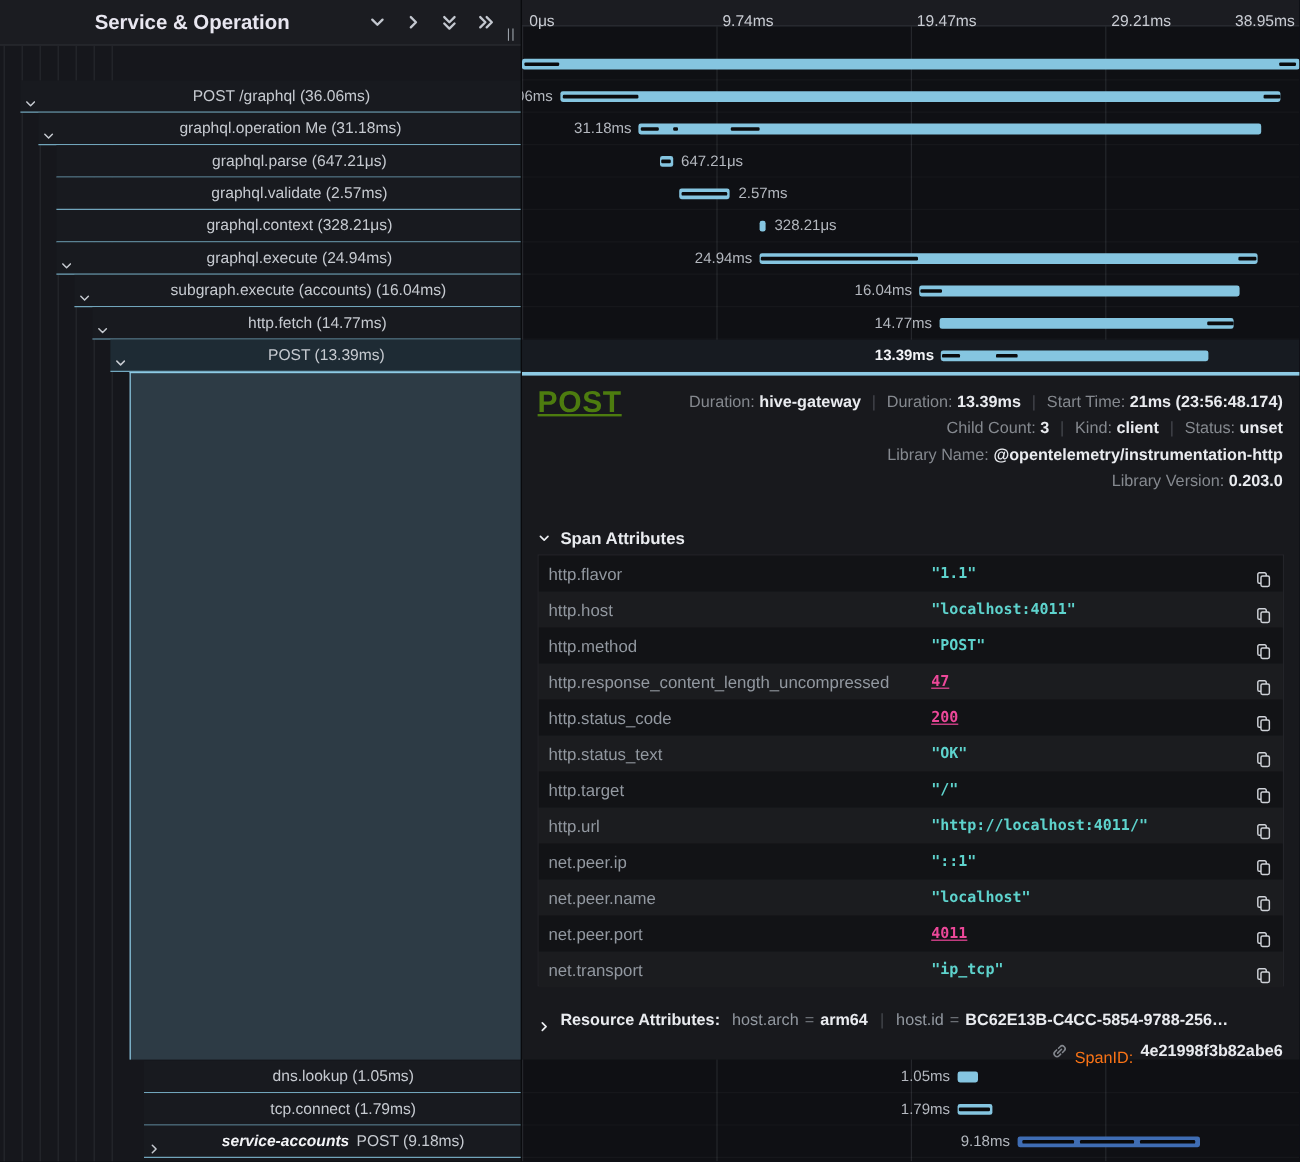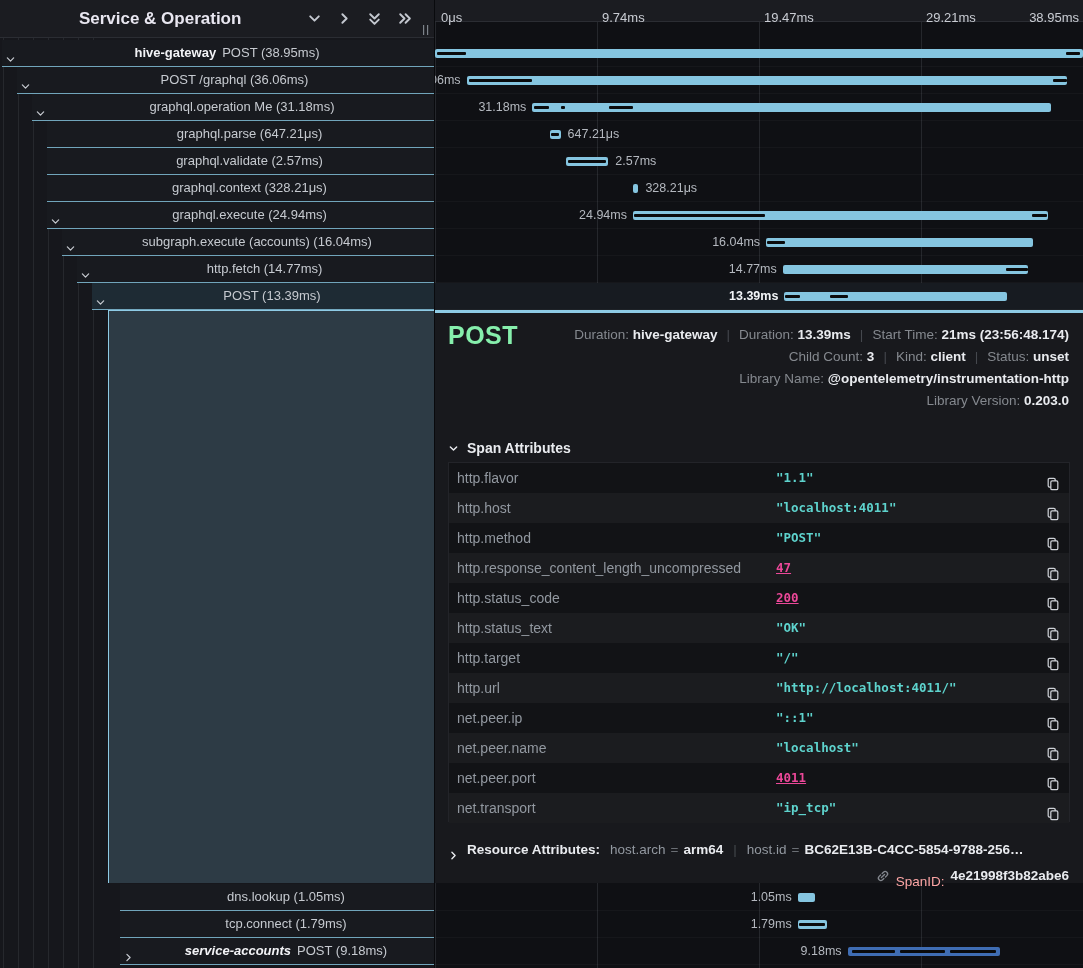--- a/index.html
+++ b/index.html
@@ -42,21 +42,21 @@
   .tl-row { position:absolute; left:0; width:648px; height:27px; border-bottom:1px solid rgba(255,255,255,0.03); z-index:2; }
   .tl-row.sel { background:#171b21; }
   .bar { position:absolute; top:9px; height:9px; border-radius:2px; cursor:pointer; }
   .bar .seg { position:absolute; top:3px; height:3px; background:#0a0b0d; border-radius:1px; }
   .bar-label { position:absolute; top:0; line-height:27px; font-size:12.5px; color:#b4b8bf; white-space:nowrap; }
   .bar-label.sel { color:#f2f4f7; font-weight:700; }
 
   
   .detail-panel { position:absolute; left:435px; top:310px; width:648px; height:573px; background:#18191d;
     border-top:3px solid #8ecbe5; z-index:5; }
-  .dp-title { position:absolute; left:13px; top:8px; font-size:25px; font-weight:600; color:#86efac; letter-spacing:0.5px; }
+  .dp-title { position:absolute; left:13px; top:8px; font-size:25px; font-weight:600; color:#4d7c0f; letter-spacing:0.5px;text-decoration:underline; }
   .dp-meta { position:absolute; right:14px; top:11px; text-align:right; font-size:13.5px; }
   .dp-meta .mline { height:22px; line-height:22px; white-space:nowrap; }
   .dp-meta .mlabel { color:#85898f; }
   .dp-meta .mvalue { color:#e9ebef; font-weight:700; }
   .dp-meta .mpipe { color:#45484e; margin:0 9px; }
   .dp-section { position:absolute; left:13px; top:127px; font-size:14px; font-weight:700; color:#e9ebef; cursor:pointer; display:flex; align-items:center; gap:8px; }
   .dp-section svg, .dp-resource svg.chev { stroke:#e9ebef; fill:none; stroke-width:1.8; stroke-linecap:round; stroke-linejoin:round; }
   .dp-table { position:absolute; left:13px; top:149px; width:622px; height:360px; border:1px solid #232429; }
   .attr-row { position:relative; height:30px; line-height:30px; }
   .attr-row.odd { background:#121316; }
@@ -68,21 +68,21 @@
   .copy-btn { position:absolute; right:9px; top:8px; width:14px; height:14px; cursor:pointer; }
   .copy-btn svg { stroke:#cfd2d8; fill:none; stroke-width:1.4; stroke-linejoin:round; }
   .dp-resource { position:absolute; left:13px; top:526px; height:22px; line-height:22px; font-size:13.5px; white-space:nowrap;
     display:flex; align-items:flex-end; cursor:pointer; }
   .dp-resource .rtitle { font-weight:700; color:#e9ebef; margin:0 10px 0 8px; }
   .dp-resource .rkey { color:#9298a0; }
   .dp-resource .req { color:#6a6e74; margin:0 5px; }
   .dp-resource .rval { color:#e9ebef; font-weight:700; }
   .dp-resource .rpipe { color:#45484e; margin:0 10px; }
   .dp-spanid { position:absolute; right:14px; top:552px; height:22px; line-height:22px; font-size:13.5px; display:flex; align-items:center; gap:6px; }
-  .dp-spanid .sid-label { color:#fca5a5;margin-top:12px; }
+  .dp-spanid .sid-label { color:#f97316;margin-top:12px; }
   .dp-spanid .sid-value { color:#e9ebef; font-weight:700; }
   .dp-spanid svg { stroke:#83878e; fill:none; stroke-width:1.5; stroke-linecap:round; }
 </style>
 </head>
 <body>
 
 <div class="app">
 
   <div class="left-panel">
     <div class="left-header">
@@ -114,23 +114,20 @@
       <span class="resize-handle">||</span>
     </div>
     <div class="tree-body" id="tree-body">
         <div class="guide" style="left: 3px;"></div>
         <div class="guide" style="left: 18px;"></div>
         <div class="guide" style="left: 33px;"></div>
         <div class="guide" style="left: 48px;"></div>
         <div class="guide" style="left: 63px;"></div>
         <div class="guide" style="left: 78px;"></div>
         <div class="guide" style="left: 93px;"></div>
-        <div class="tree-row" style="top: 2px; left: 2px;"><span class="row-chev"><svg width="11" height="11" viewBox="0 0 14 14">
-              <polyline points="3,5 7,9 11,5"></polyline>
-            </svg></span><span class="svc">hive-gateway</span><span>POST (38.95ms)</span></div>
         <div class="tree-row" style="top: 29px; left: 17px;"><span class="row-chev"><svg width="11" height="11" viewBox="0 0 14 14">
               <polyline points="3,5 7,9 11,5"></polyline>
             </svg></span><span>POST /graphql (36.06ms)</span></div>
         <div class="tree-row" style="top: 56px; left: 32px;"><span class="row-chev"><svg width="11" height="11" viewBox="0 0 14 14">
               <polyline points="3,5 7,9 11,5"></polyline>
             </svg></span><span>graphql.operation Me (31.18ms)</span></div>
         <div class="tree-row" style="top: 83px; left: 47px;"><span>graphql.parse (647.21μs)</span></div>
         <div class="tree-row" style="top: 110px; left: 47px;"><span>graphql.validate (2.57ms)</span></div>
         <div class="tree-row" style="top: 137px; left: 47px;"><span>graphql.context (328.21μs)</span></div>
         <div class="tree-row" style="top: 164px; left: 47px;"><span class="row-chev"><svg width="11" height="11" viewBox="0 0 14 14">

